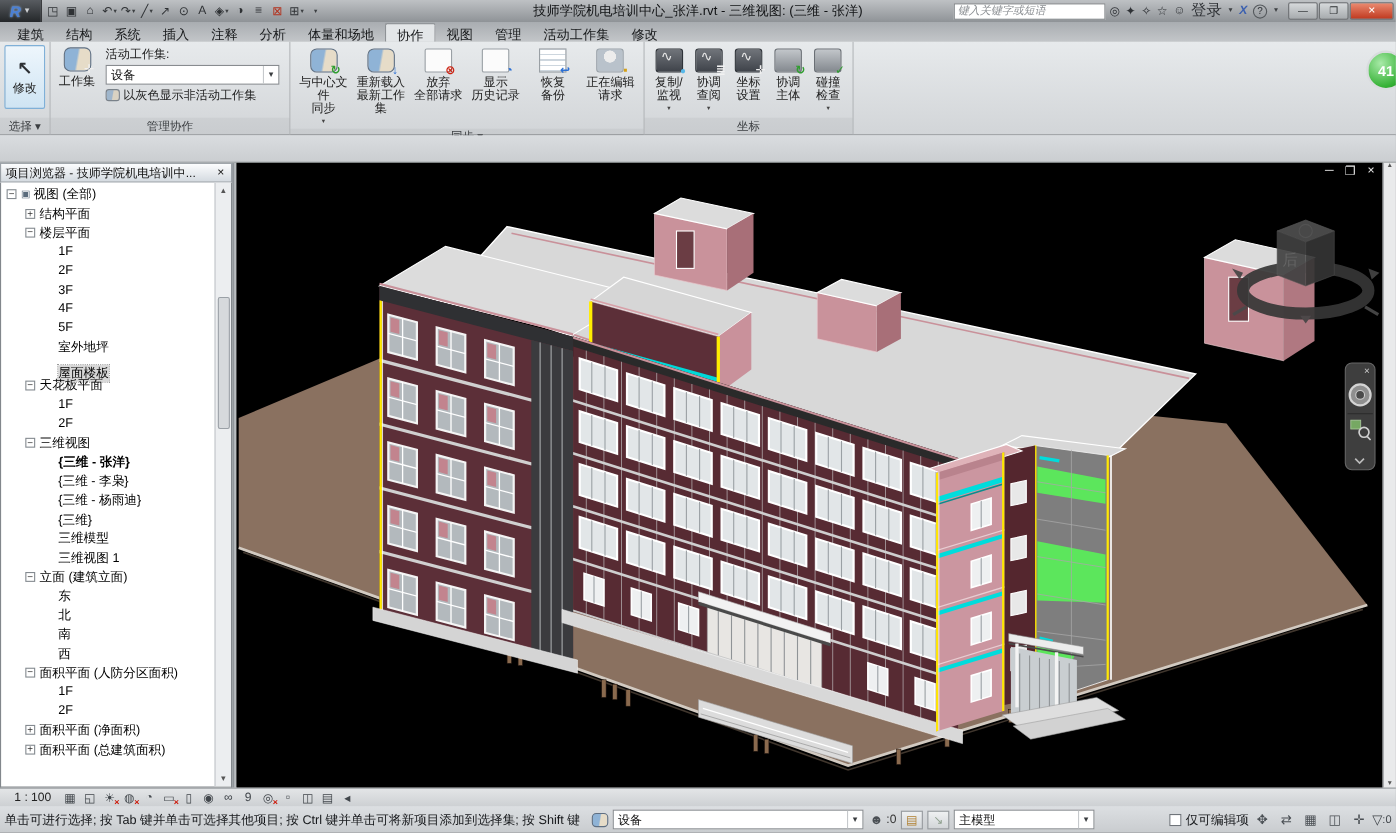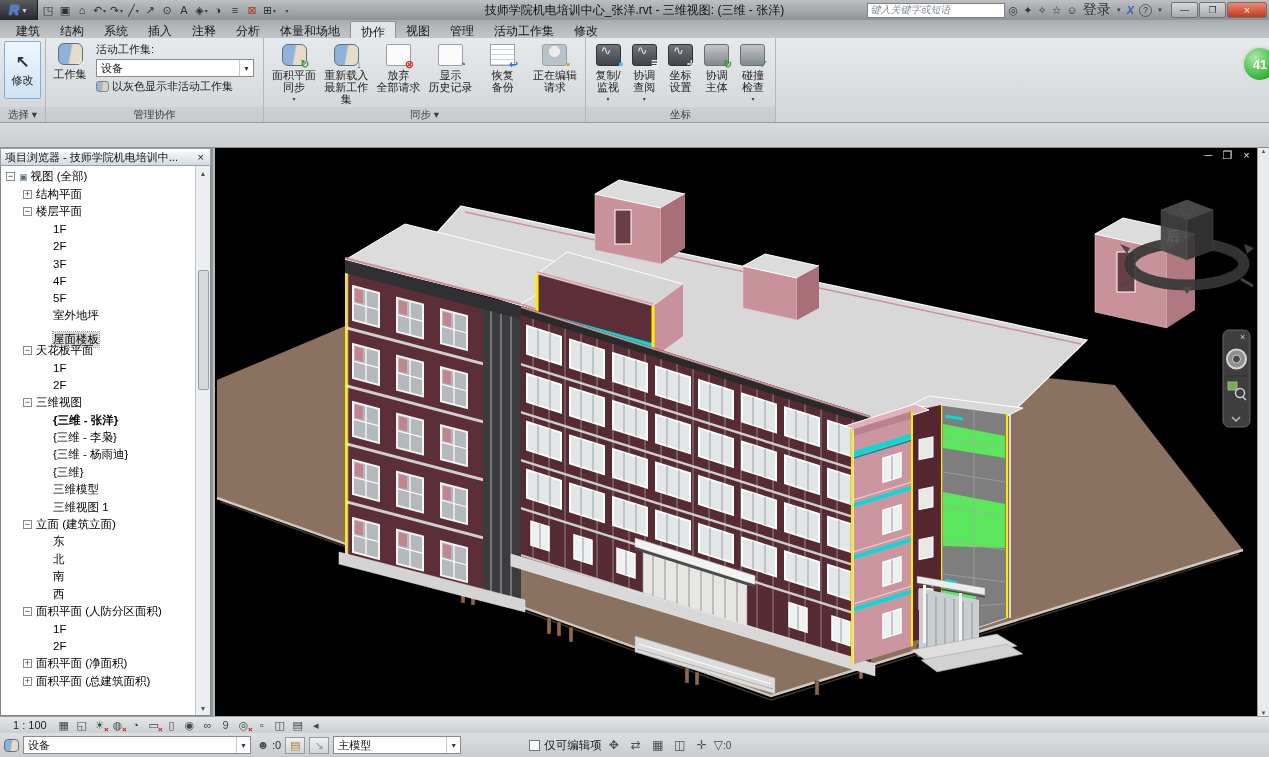--- a/index.html
+++ b/index.html
@@ -293,21 +293,21 @@
         </div>
       </div>
       <div class="rpanel-label">管理协作</div>
     </div>
 
     <div class="rpanel" style="width:322px">
       <div class="rpanel-body" style="padding-top:4px">
 
       <div class="bigbtn" style="width:53px">
             <div class="ic i-ws a-refresh"></div>
-            <span>面积平面</span>
+            <span>与中心文件</span>
             <span>同步</span>
             <span class="arr">▾</span>
           </div>
           <div class="bigbtn" style="width:53px">
             <div class="ic i-ws a-down"></div>
             <span>重新载入</span>
             <span>最新工作集</span>
             <span class="arr"></span>
           </div>
           <div class="bigbtn" style="width:53px">
@@ -927,20 +927,21 @@
           <span class="r"></span>
         </div>
         <div class="vcb-ic">
           <span>◂</span>
           <span class="r"></span>
         </div>
       </div>
   </div>
 
   <div class="statusbar">
+    <div class="sb-hint">单击可进行选择; 按 Tab 键并单击可选择其他项目; 按 Ctrl 键并单击可将新项目添加到选择集; 按 Shift 键</div>
     <span class="wsmini"></span>
     <div class="combo sb-combo">
       <span class="val">设备</span>
       <span class="cbarr">▼</span>
     </div>
     <div class="sb-req">
       <span class="sb-ic">☻</span>
       <span>:0</span>
     </div>
     <div class="sb-btn">▤</div>

